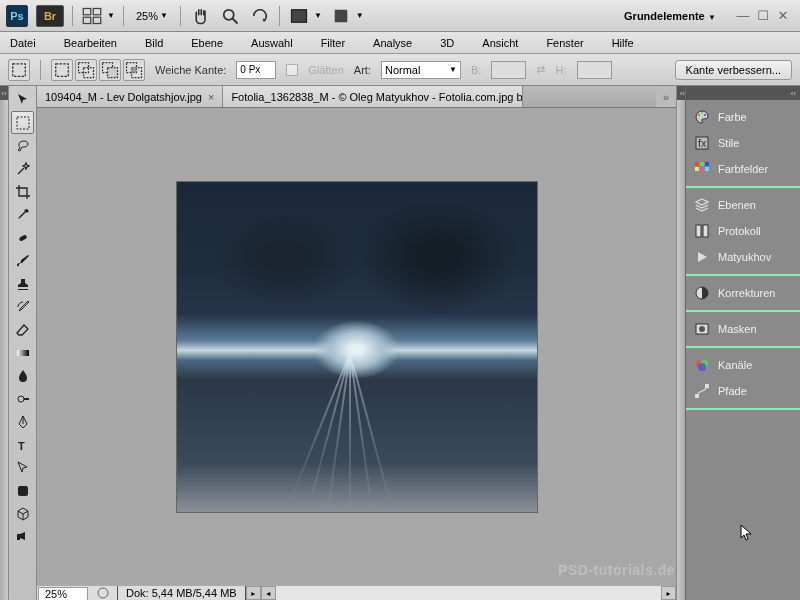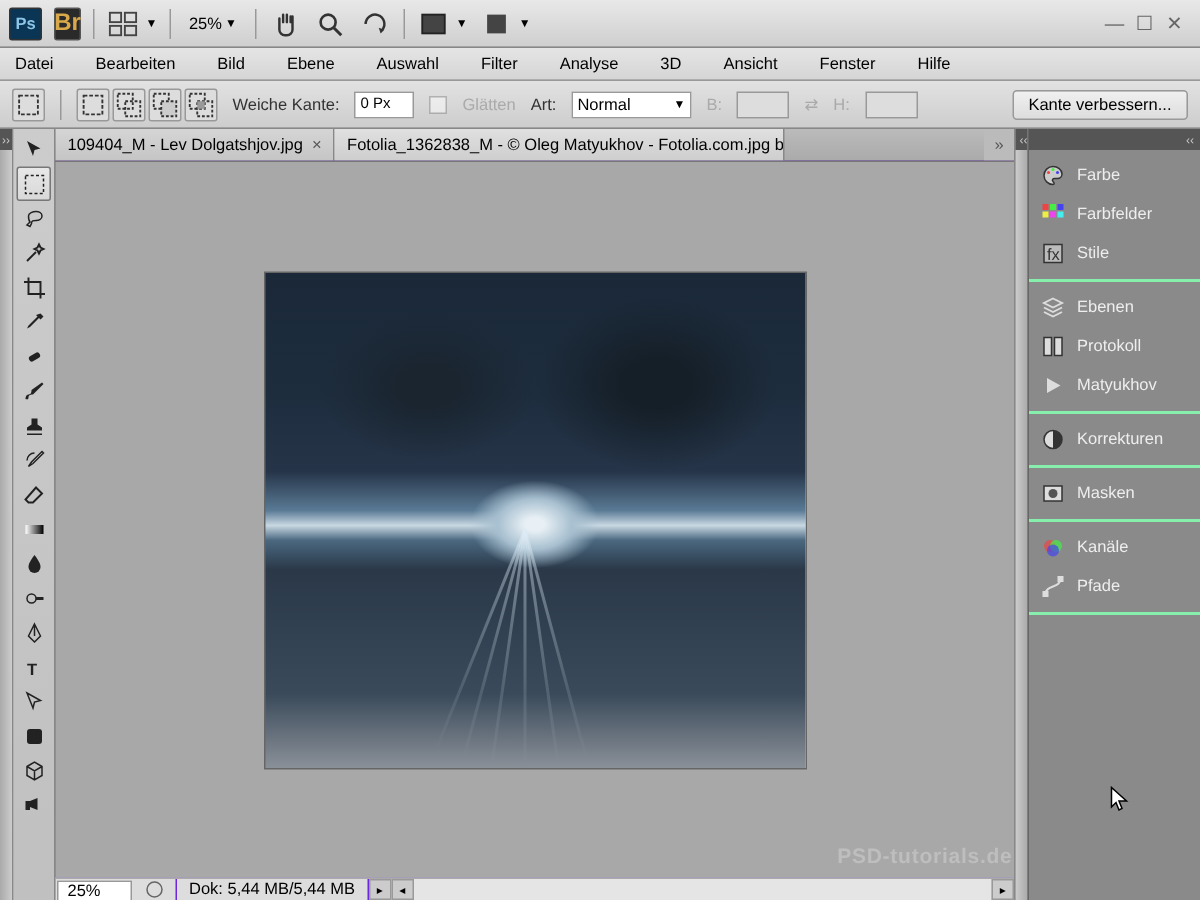--- a/index.html
+++ b/index.html
@@ -1,19 +1,19 @@
 <!DOCTYPE html>
 <html><head>
 <meta charset="utf-8">
 <style>
 *{margin:0;padding:0;box-sizing:border-box;font-family:Tahoma,Arial,sans-serif;font-size:11px;user-select:none}
 body{width:800px;height:600px;background:#b0b0b0;overflow:hidden;position:relative}
 .topbar{height:32px;background:linear-gradient(#e8e8e8,#cfcfcf);border-bottom:1px solid #888;display:flex;align-items:center;padding:0 6px;gap:8px}
 .ps-logo{width:22px;height:22px;background:#0a3555;border:1px solid #333;display:flex;align-items:center;justify-content:center;color:#8cc5e8;font-weight:bold;font-size:11px;border-radius:2px}
-.br-logo{width:18px;height:22px;background:#2a2a2a;border:1px solid #555;display:flex;align-items:center;justify-content:center;color:#d8a84a;font-weight:bold;font-size:16px;border-radius:2px}
+.br-logo{width:28px;height:22px;background:#2a2a2a;border:1px solid #555;display:flex;align-items:center;justify-content:center;color:#d8a84a;font-weight:bold;font-size:11px;border-radius:2px}
 .tb-sep{width:1px;height:20px;background:#999}
 .tb-group{display:flex;align-items:center;gap:4px}
 .tb-btn{width:22px;height:20px;display:flex;align-items:center;justify-content:center;border:1px solid transparent;border-radius:2px}
 .zoom-dd{display:flex;align-items:center;gap:2px;padding:2px 4px}
 .dd-arrow{font-size:8px}
 .spacer{flex:1}
 .workspace-dd{font-weight:bold;font-size:12px;padding:4px 8px}
 .win-ctrl{display:flex;gap:6px;padding:0 4px}
 .win-ctrl span{width:14px;height:14px;display:flex;align-items:center;justify-content:center;color:#666;font-size:13px}
 .menubar{height:22px;background:linear-gradient(#e5e5e5,#d5d5d5);border-bottom:1px solid #999;display:flex;align-items:center;padding:4px 10px;gap:28px}
@@ -112,20 +112,24 @@
   </div>
   <div class="tb-group">
     <div class="tb-btn">
         <svg viewBox="0 0 16 16">
           <rect x="3" y="3" width="10" height="10" fill="#444"></rect>
         </svg>
       </div>
     <span class="dd-arrow">▼</span>
   </div>
   <div class="spacer"></div>
+  <div class="workspace-dd">
+    <span>Grundelemente</span>
+    <span class="dd-arrow"> ▼</span>
+  </div>
   <div class="win-ctrl">
     <span>—</span>
     <span>☐</span>
     <span>✕</span>
   </div>
 </div>
 
 <div class="menubar">
   <span>Datei</span>
   <span>Bearbeiten</span>
@@ -358,39 +362,39 @@
               <circle cx="5" cy="6" r="1" fill="#e44"></circle>
               <circle cx="8" cy="4" r="1" fill="#4e4"></circle>
               <circle cx="11" cy="6" r="1" fill="#44e"></circle>
             </svg>
           </span>
           <span>Farbe</span>
         </div>
       <div class="pitem">
           <span class="picon">
             <svg viewBox="0 0 16 16">
+              <rect x="2" y="2" width="12" height="12" fill="#bbb" stroke="#333"></rect>
+              <text x="4" y="12" font-size="9" fill="#333">fx</text>
+            </svg>
+          </span>
+          <span>Stile</span>
+        </div>
+      <div class="pitem">
+          <span class="picon">
+            <svg viewBox="0 0 16 16">
               <rect x="1" y="1" width="4" height="4" fill="#e44"></rect>
               <rect x="6" y="1" width="4" height="4" fill="#4e4"></rect>
               <rect x="11" y="1" width="4" height="4" fill="#44e"></rect>
               <rect x="1" y="6" width="4" height="4" fill="#ee4"></rect>
               <rect x="6" y="6" width="4" height="4" fill="#e4e"></rect>
               <rect x="11" y="6" width="4" height="4" fill="#4ee"></rect>
             </svg>
           </span>
           <span>Farbfelder</span>
         </div>
-      <div class="pitem">
-          <span class="picon">
-            <svg viewBox="0 0 16 16">
-              <rect x="2" y="2" width="12" height="12" fill="#bbb" stroke="#333"></rect>
-              <text x="4" y="12" font-size="9" fill="#333">fx</text>
-            </svg>
-          </span>
-          <span>Stile</span>
-        </div>
     </div>
     <div class="pgroup">
       <div class="pitem">
           <span class="picon">
             <svg viewBox="0 0 16 16">
               <path d="M8 2l6 3-6 3-6-3zM2 8l6 3 6-3M2 11l6 3 6-3" fill="none" stroke="#ddd" stroke-width="1.3"></path>
             </svg>
           </span>
           <span>Ebenen</span>
         </div>

